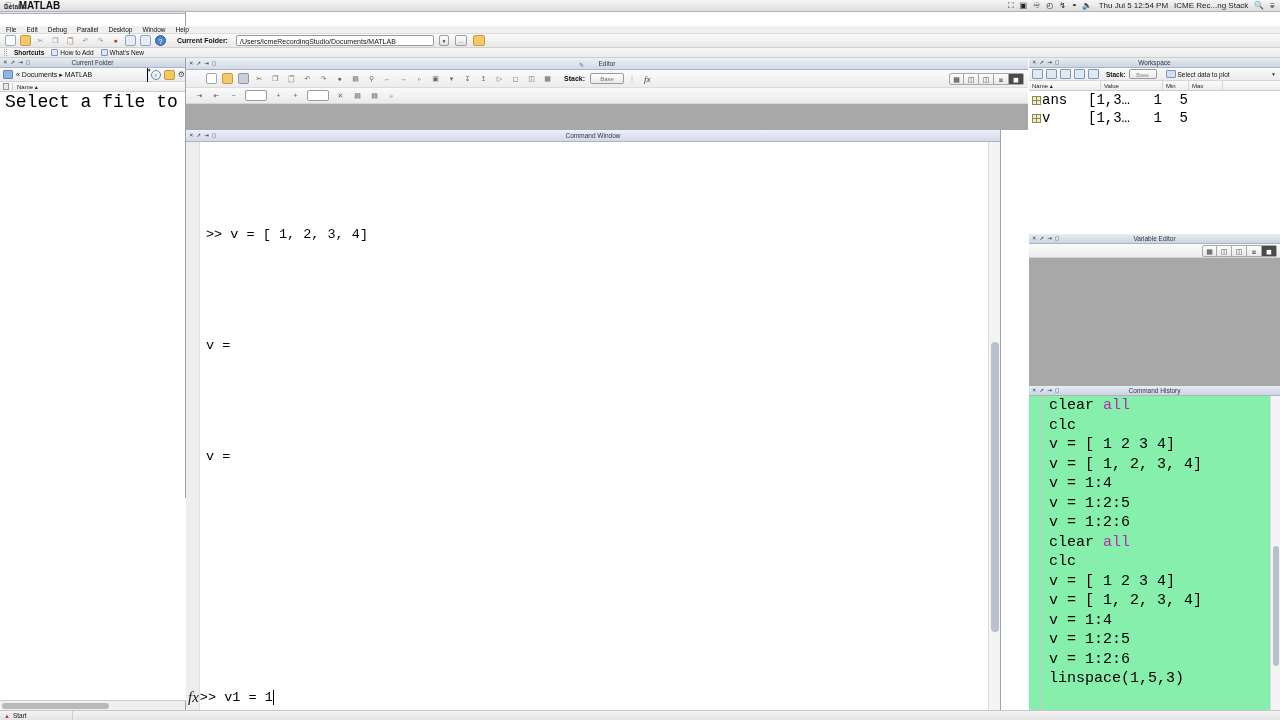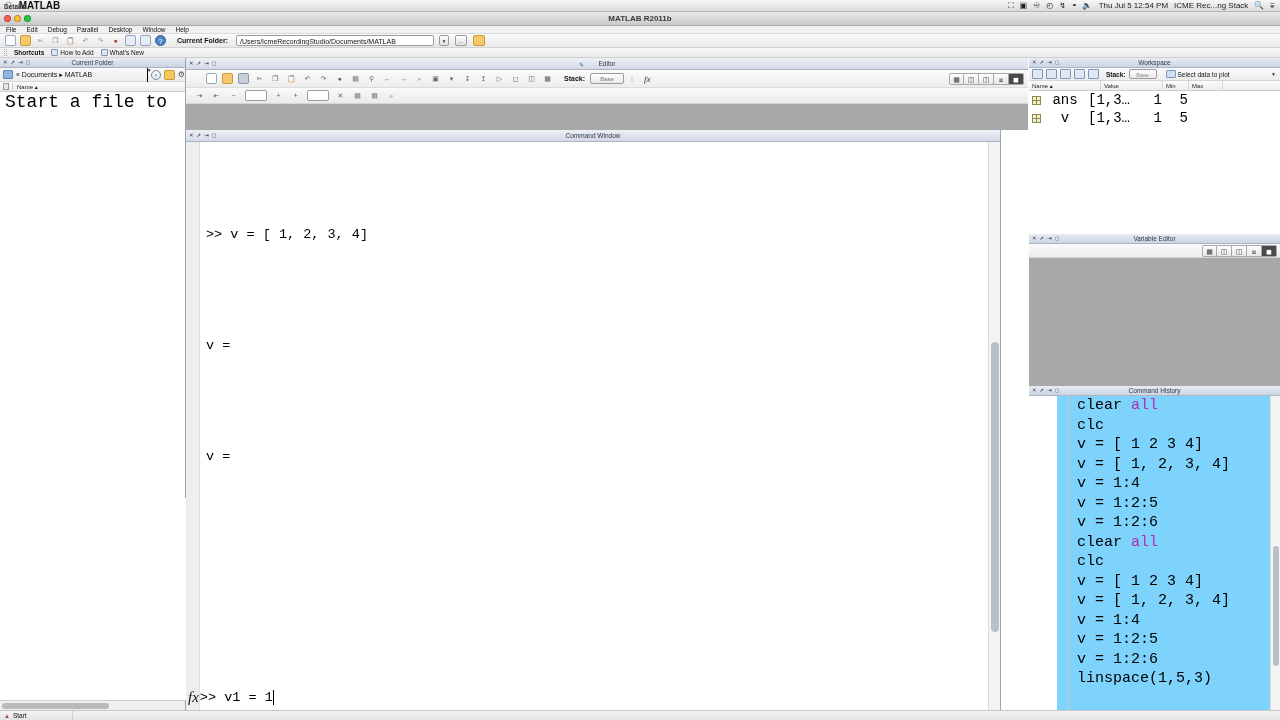--- a/index.html
+++ b/index.html
@@ -216,35 +216,35 @@
             border-bottom:1px solid #ccc; display:flex; align-items:center; }
   .wsh { font-size:6px; color:#222; border-right:1px solid #d6d6d6; height:10px;
          line-height:10px; padding-left:3px; }
   .wsrows { background:#fff; }
   .wsrow { height:18px; display:flex; align-items:center;
            font-family:"Liberation Mono", monospace; font-size:14px; color:#000; }
   .wsrow .gico { width:9px; height:9px; background:#f2f0c6; border:1px solid #8a8a55;
                  margin-left:3px; margin-right:1px; position:relative; flex:none; }
   .wsrow .gico:before { content:""; position:absolute; left:3px; top:0; width:1px; height:100%; background:#8a8a55; }
   .wsrow .gico:after { content:""; position:absolute; top:3px; left:0; height:1px; width:100%; background:#8a8a55; }
-  .wsrow .nm { width:46px;text-align:center; }
+  .wsrow .nm { width:46px; }
   .wsrow .vl { width:52px; }
   .wsrow .mn { width:22px; text-align:right; }
   .wsrow .mx { width:26px; text-align:right; }
   .wsfill { background:#fff; height:100px; }
 
   #vareditor { left:1029px; top:234px; width:251px; height:152px; background:#fff; }
   .vebar { height:14px; background:linear-gradient(to bottom,#fafafa,#ececec);
            border-bottom:1px solid #d5d5d5; display:flex; align-items:center;
            justify-content:flex-end; padding-right:3px; }
   .vebody { background:#a8a8a8; height:128px; }
 
   #cmdhistory { left:1029px; top:386px; width:251px; height:334px; background:#fff; }
-  .chbody { position:relative; height:322px; background:#7dd3fc; overflow:hidden;
-            font-family:"Liberation Mono", monospace; font-size:15px; color:#000;margin-left:28px; }
+  .chbody { position:relative; height:322px; background:#86efac; overflow:hidden;
+            font-family:"Liberation Mono", monospace; font-size:15px; color:#000; }
   .chline { height:19.5px; line-height:19.5px; padding-left:20px; white-space:pre; }
   .chline .kw { color:#b429b4; }
   .chvscroll { position:absolute; right:0; top:0; width:10px; height:322px;
                background:#f4f4f4; border-left:1px solid #dcdcdc; }
   .chvscroll .thumb { position:absolute; left:2px; top:150px; width:6px; height:120px;
                       background:#b9bfcb; border-radius:3px; }
   .chleftline { position:absolute; left:11px; top:0; width:1px; height:322px; background:#c9c9c9; }
 
   
   .statusbar { position:absolute; left:0; bottom:0; width:1280px; height:10px;
@@ -271,28 +271,20 @@
       <span class="ic">↯</span>
       <span class="ic">◓</span>
       <span class="ic">🔈</span>
       <span>Thu Jul 5  12:54 PM</span>
       <span>ICME Rec...ng Stack</span>
       <span class="ic">🔍</span>
       <span class="ic">≡</span>
     </span>
   </div>
 
-  <div class="titlebar">
-    <div class="traffic">
-      <span class="dot red"></span>
-      <span class="dot yellow"></span>
-      <span class="dot green"></span>
-    </div>
-    <div class="wtitle">MATLAB R2011b</div>
-  </div>
 
   <div class="menubar">
     <span class="mi">File</span>
     <span class="mi">Edit</span>
     <span class="mi">Debug</span>
     <span class="mi">Parallel</span>
     <span class="mi">Desktop</span>
     <span class="mi">Window</span>
     <span class="mi">Help</span>
   </div>
@@ -352,21 +344,21 @@
       <span class="hname">Name ▴</span>
     </div>
     <div class="cfbody"></div>
   </div>
 
   <div id="details">
     <span class="dtxt">Details</span>
     <span class="dchev">⌄</span>
   </div>
   <div id="detailsBody">
-    <div class="selectfile">Start a file to</div>
+    <div class="selectfile">Select a file to</div>
   </div>
   <div class="leftscroll">
     <div class="thumb"></div>
   </div>
 
   <div class="panel" id="editor">
     <div class="edtitle">
       <span class="pbtns">
         <span>✕</span>
         <span>➚</span>

